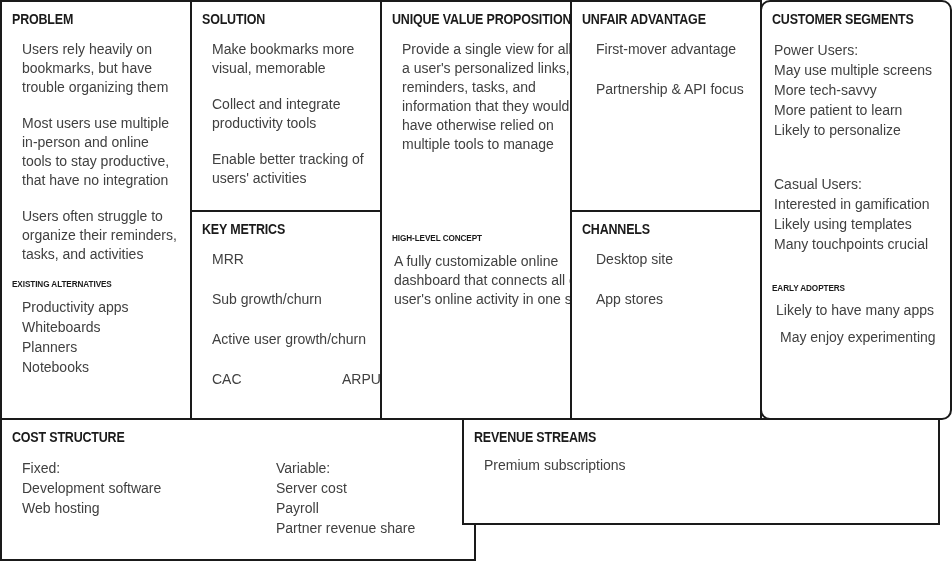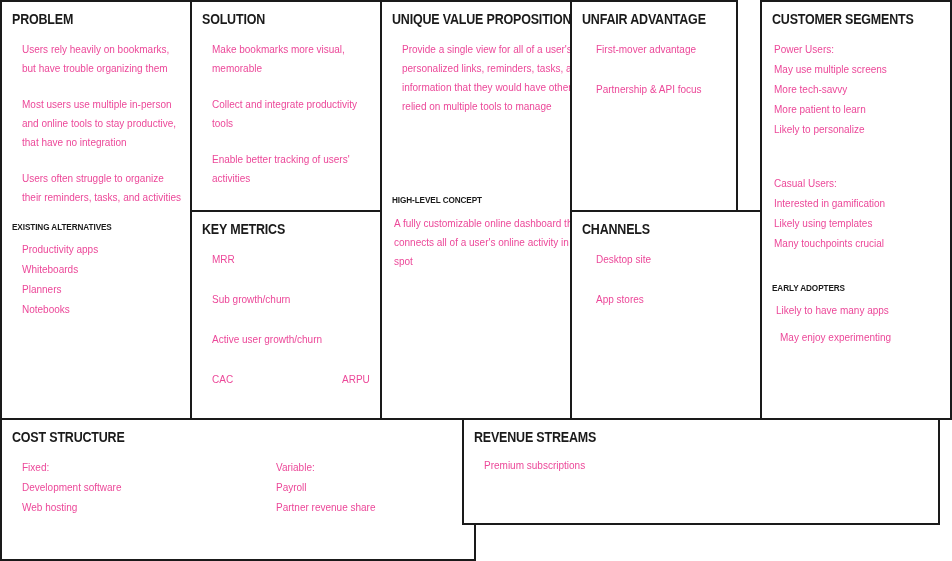--- a/index.html
+++ b/index.html
@@ -48,23 +48,23 @@
     font-size: 9.5px;
     letter-spacing: -0.1px;
     color: #1a1a1a;
     text-transform: uppercase;
     transform: scaleX(0.86);
     transform-origin: left center;
     white-space: nowrap;
   }
 
   .body-text {
-    font-size: 10px;
+    font-size: 14px;
     line-height: 19px;
-    color: #ec4899;
+    color: #404040;
   }
 
   .para {
     margin: 0 0 17px 0;
   }
   .para:last-child { margin-bottom: 0; }
 
   .tight-line {
     margin: 0;
     line-height: 20px;
@@ -75,23 +75,23 @@
   }
   .spaced-line:last-child { margin-bottom: 0; }
 
   .gap-block { height: 22px; }
 
   
   #problem          { left: 0;    top: 0;   width: 192px; height: 420px; }
   #solution         { left: 190px;top: 0;   width: 192px; height: 212px; }
   #key-metrics      { left: 190px;top: 210px;width: 192px;height: 210px; }
   #uvp              { left: 380px;top: 0;   width: 228px; height: 420px; }
-  #unfair-advantage { left: 570px;top: 0;   width: 168px; height: 212px; }
+  #unfair-advantage { left: 570px;top: 0;   width: 192px; height: 212px; }
   #channels         { left: 570px;top: 210px;width: 192px;height: 210px; }
-  #customer-segments{ left: 760px;top: 0;   width: 192px; height: 420px; }
+  #customer-segments{ left: 760px;top: 0;   width: 192px; height: 420px; border-radius: 10px; }
 
   
   #cost-structure   { left: 0;    top: 418px; width: 476px; height: 143px; }
   #revenue-streams  { left: 462px;top: 418px; width: 478px; height: 107px; }
 
   
   .pad { padding: 9px 8px 16px 10px; }
 
   .hdr-row { margin-bottom: 13px; }
 
@@ -210,20 +210,21 @@
   <div class="cell pad" id="cost-structure">
     <div class="hdr hdr-row">COST STRUCTURE</div>
     <div class="cost-cols body-text">
       <div class="cost-col-a indent">
         <p class="tight-line">Fixed:</p>
         <p class="tight-line">Development software</p>
         <p class="tight-line">Web hosting</p>
       </div>
       <div class="cost-col-b">
         <p class="tight-line">Variable:</p>
+        <p class="tight-line">Server cost</p>
         <p class="tight-line">Payroll</p>
         <p class="tight-line">Partner revenue share</p>
       </div>
     </div>
   </div>
 
   <div class="cell pad" id="revenue-streams">
     <div class="hdr hdr-row" style="margin-bottom:11px">REVENUE STREAMS</div>
     <div class="body-text indent">
       <p class="spaced-line">Premium subscriptions</p>

